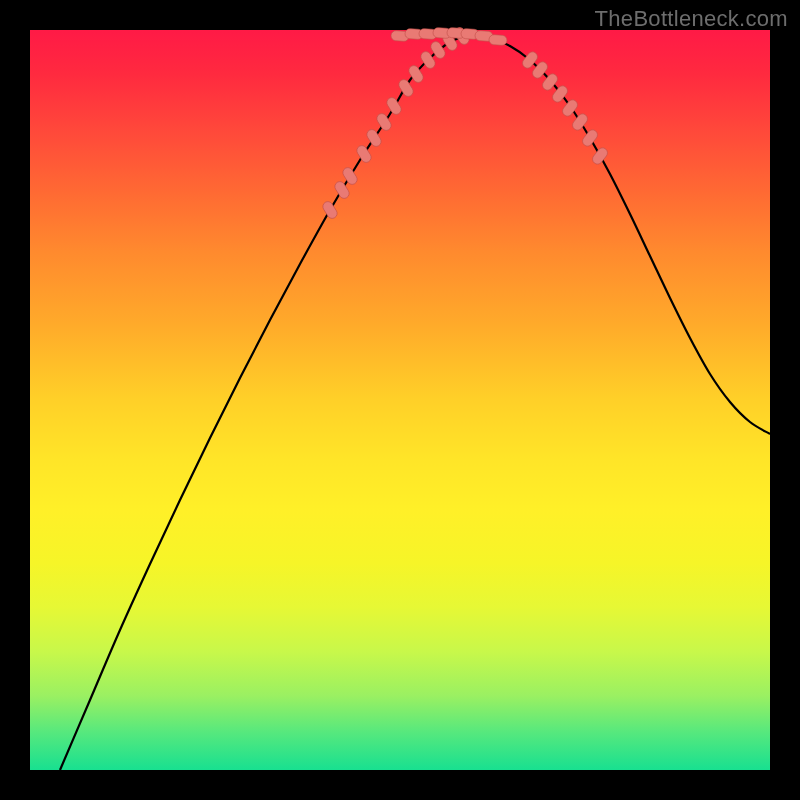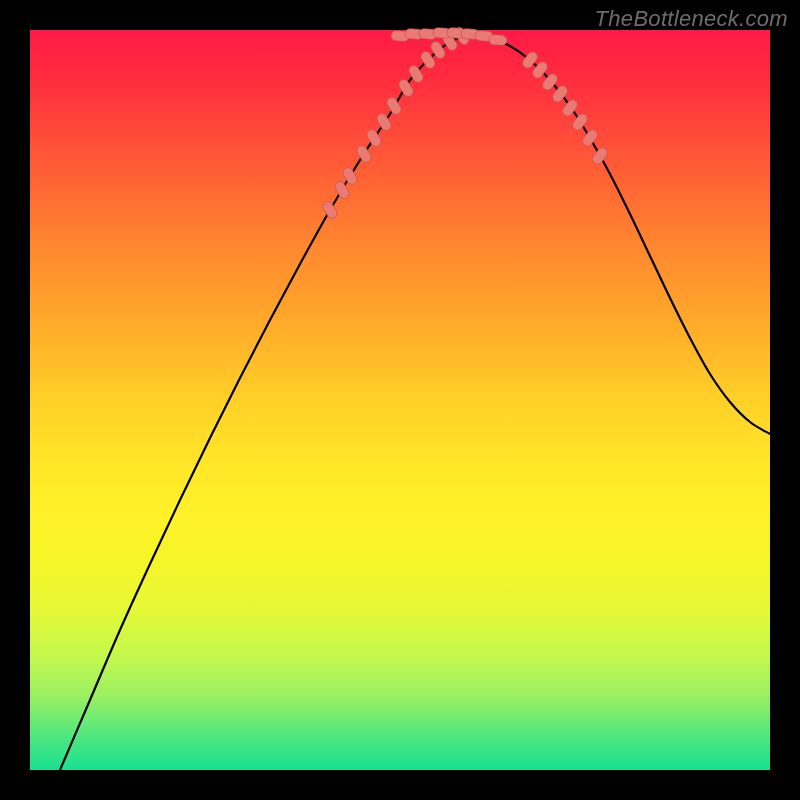--- a/index.html
+++ b/index.html
@@ -11,21 +11,20 @@
     overflow: hidden;
     font-family: Arial, Helvetica, sans-serif;
   }
   .frame {
     position: absolute;
     left: 0;
     top: 0;
     width: 800px;
     height: 800px;
     background: #000;
-    font-style: italic;
   }
   .plot-area {
     position: absolute;
     left: 30px;
     top: 30px;
     width: 740px;
     height: 740px;
     
     background: linear-gradient(
       to bottom,

